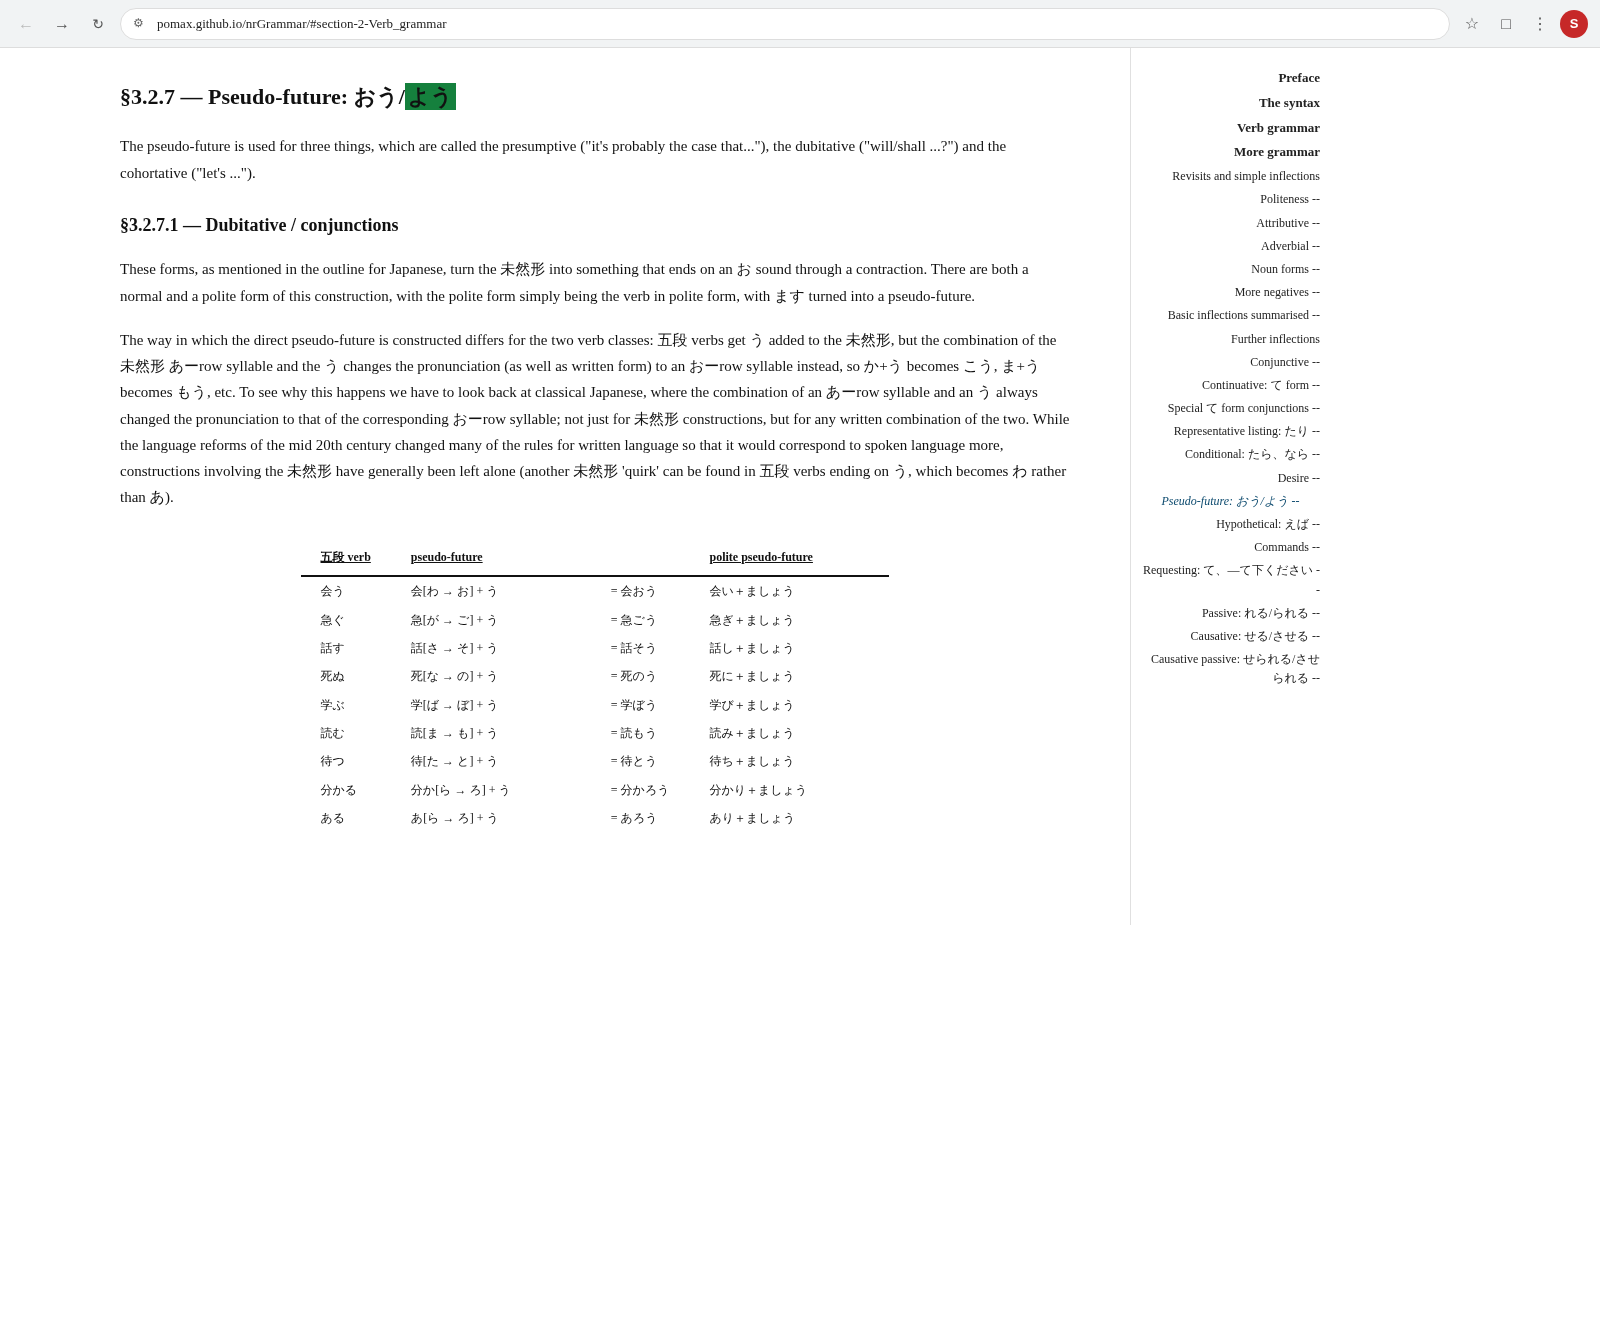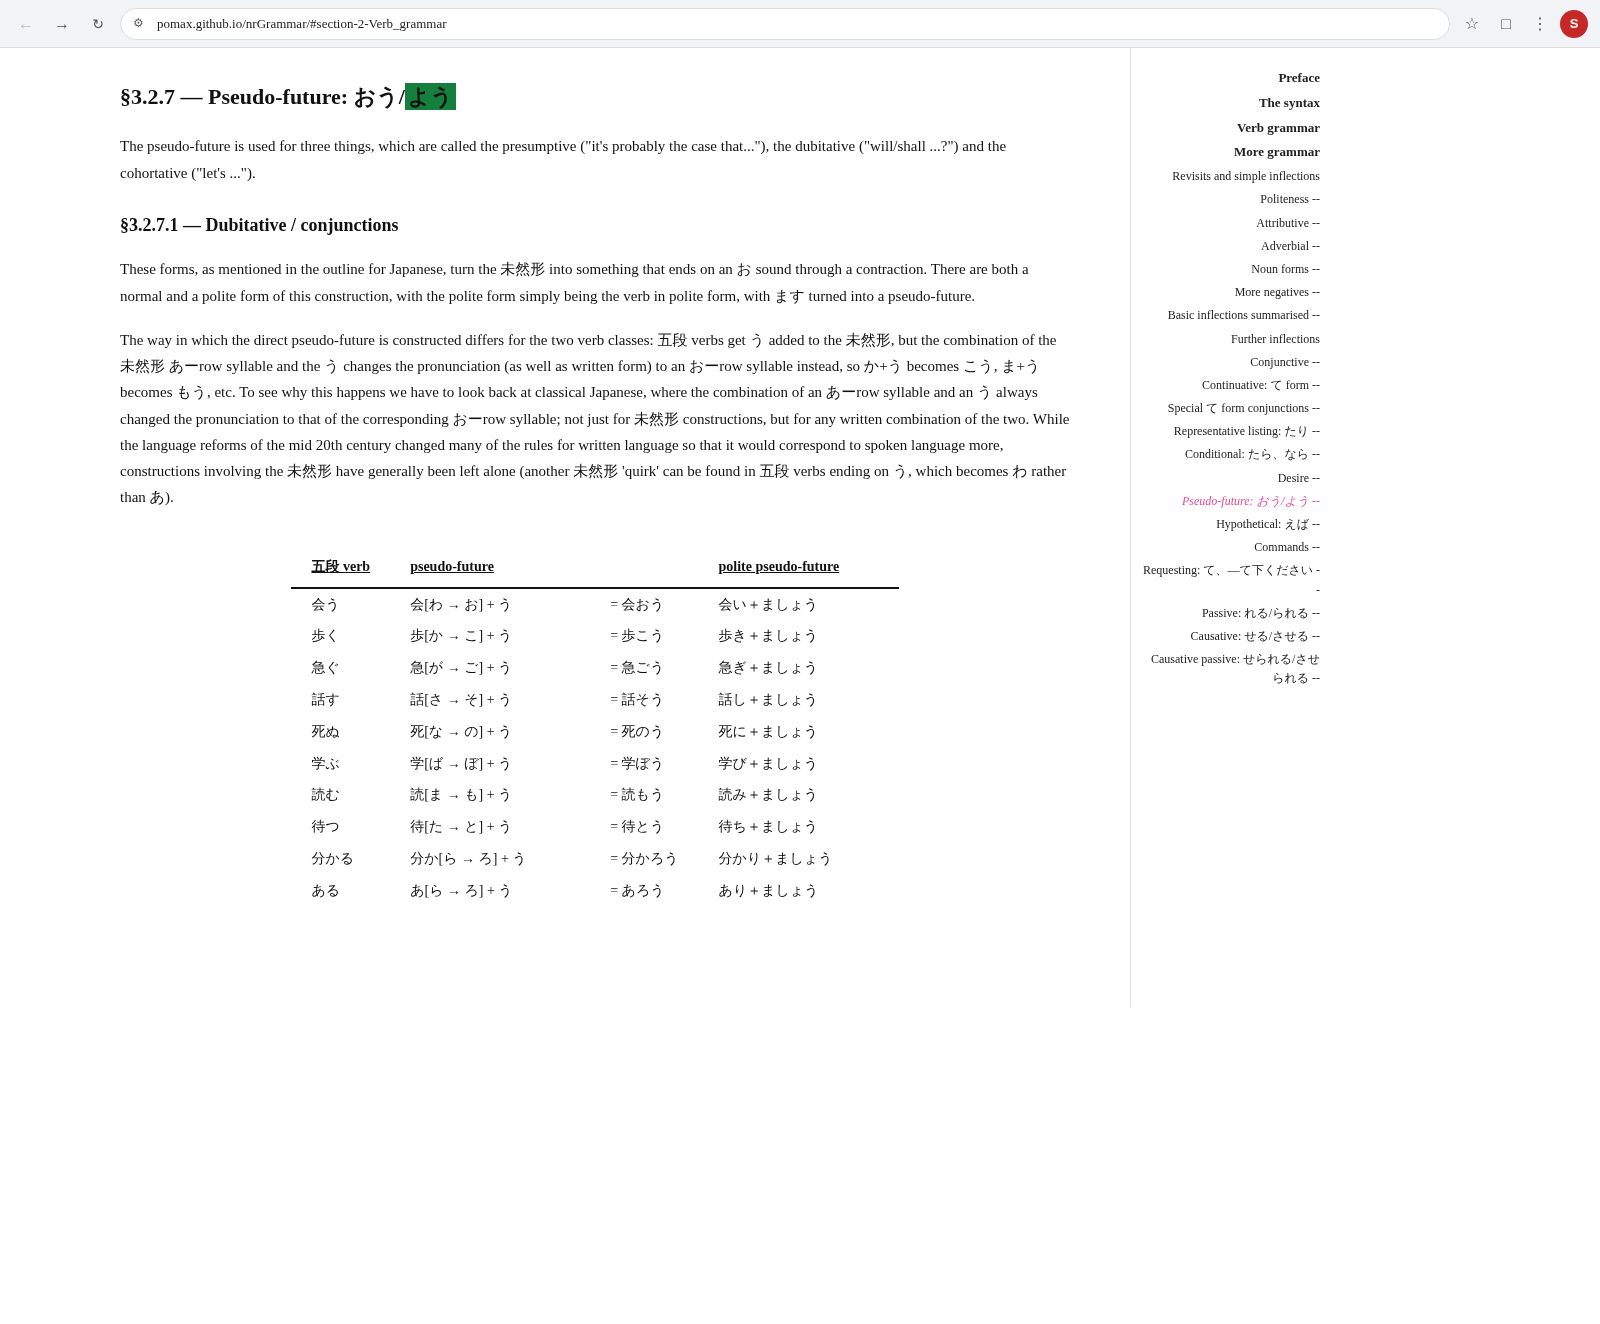--- a/index.html
+++ b/index.html
@@ -115,23 +115,23 @@
     }
 
     .subsection-title {
       font-size: 18px;
       font-weight: bold;
       margin: 24px 0 16px 0;
     }
 
     
     .verb-table {
-      margin: 40px auto;
+      margin: 32px auto;
       border-collapse: collapse;
-      font-size: 14px;
+      font-size: 12px;
     }
     .verb-table th {
       font-weight: bold;
       text-decoration: underline;
       padding: 4px 20px 8px 20px;
       text-align: left;
       border-bottom: 2px solid #111;
     }
     .verb-table td {
       padding: 4px 20px;
@@ -156,22 +156,23 @@
     .sidebar-item {
       margin-bottom: 4px;
       text-align: right;
       cursor: pointer;
     }
     .sidebar-item.bold {
       font-weight: bold;
       font-size: 13px;
     }
     .sidebar-item.link {
-      color: #ec4899;
+      color: #0c4a6e;
       font-style: italic;
+      text-align: center;
     }
   </style>
 </head>
 <body>
 
 <div class="browser-chrome">
   <button class="nav-btn disabled">←</button>
   <button class="nav-btn">→</button>
   <button class="refresh-btn">↻</button>
   <div class="address-bar">
@@ -210,26 +211,20 @@
           <th class="col-equals"></th>
           <th class="col-polite">polite pseudo-future</th>
         </tr>
       </thead>
       <tbody id="verb-table-body">
       <tr>
       <td>会う</td>
       <td>会[わ → お] + う</td>
       <td>= 会おう</td>
       <td>会い＋ましょう</td>
-    </tr>
-          <tr>
-      <td>歩く</td>
-      <td>歩[か → こ] + う</td>
-      <td>= 歩こう</td>
-      <td>歩き＋ましょう</td>
     </tr>
           <tr>
       <td>急ぐ</td>
       <td>急[が → ご] + う</td>
       <td>= 急ごう</td>
       <td>急ぎ＋ましょう</td>
     </tr>
           <tr>
       <td>話す</td>
       <td>話[さ → そ] + う</td>

